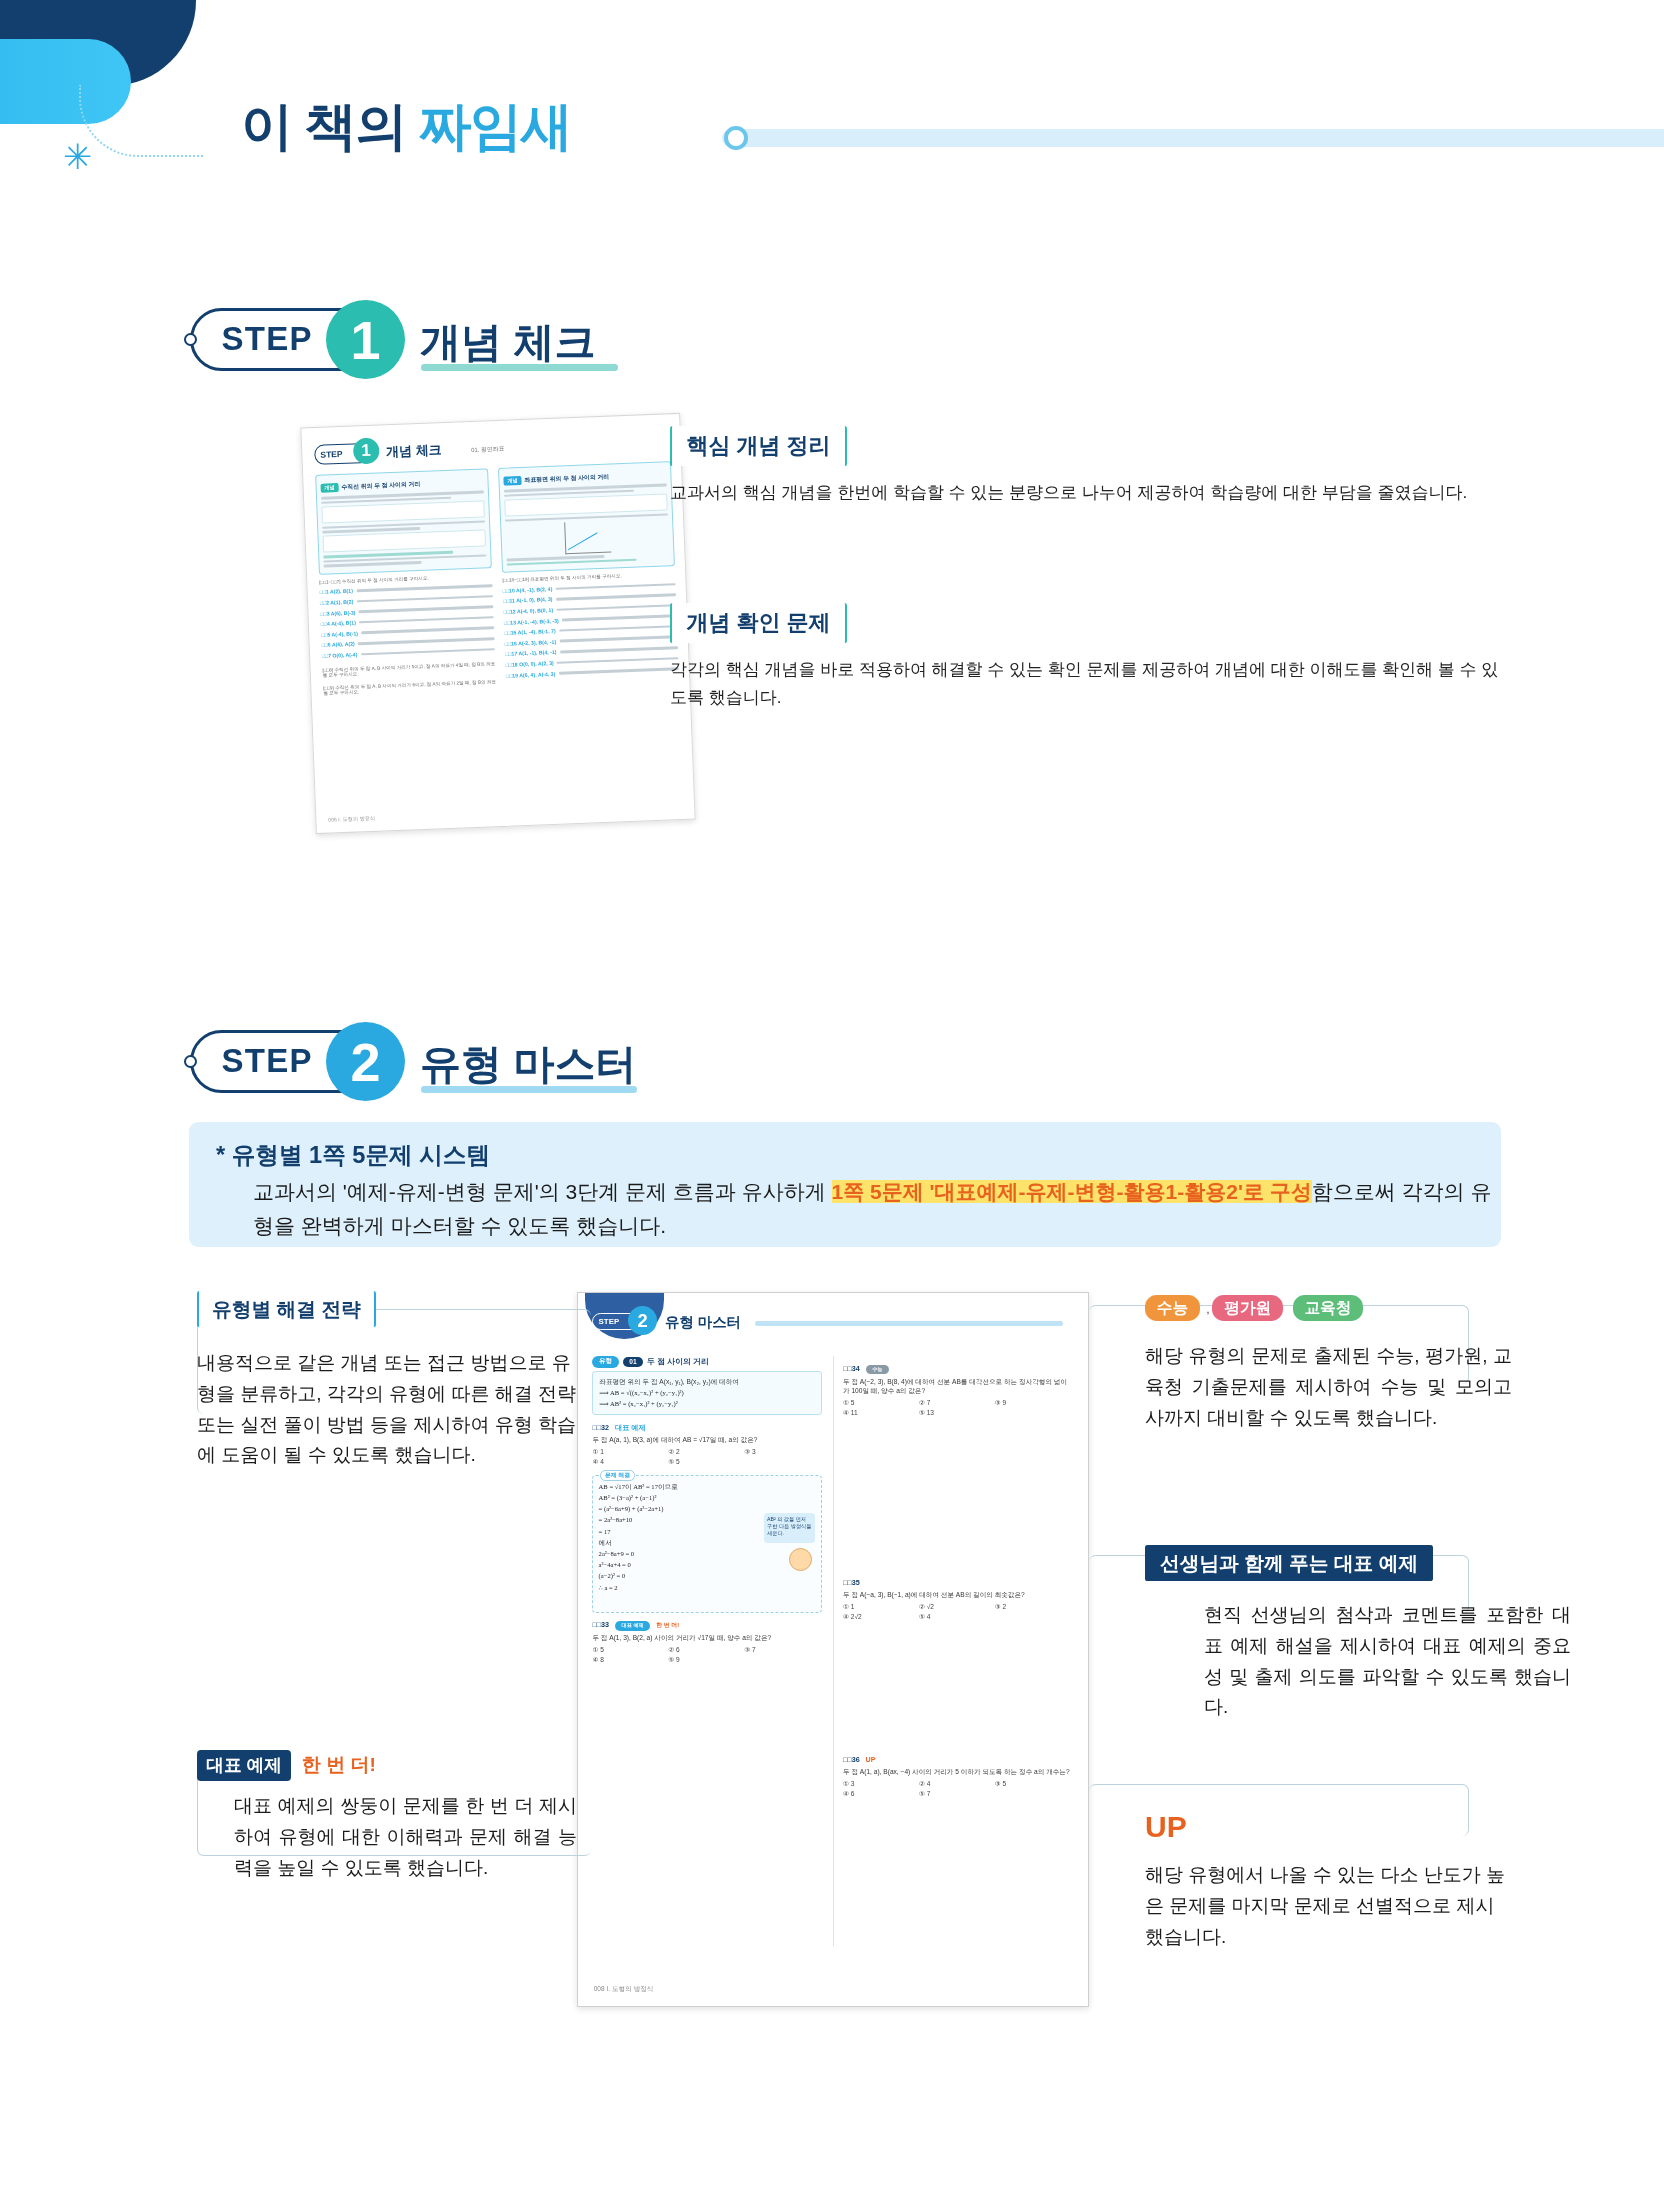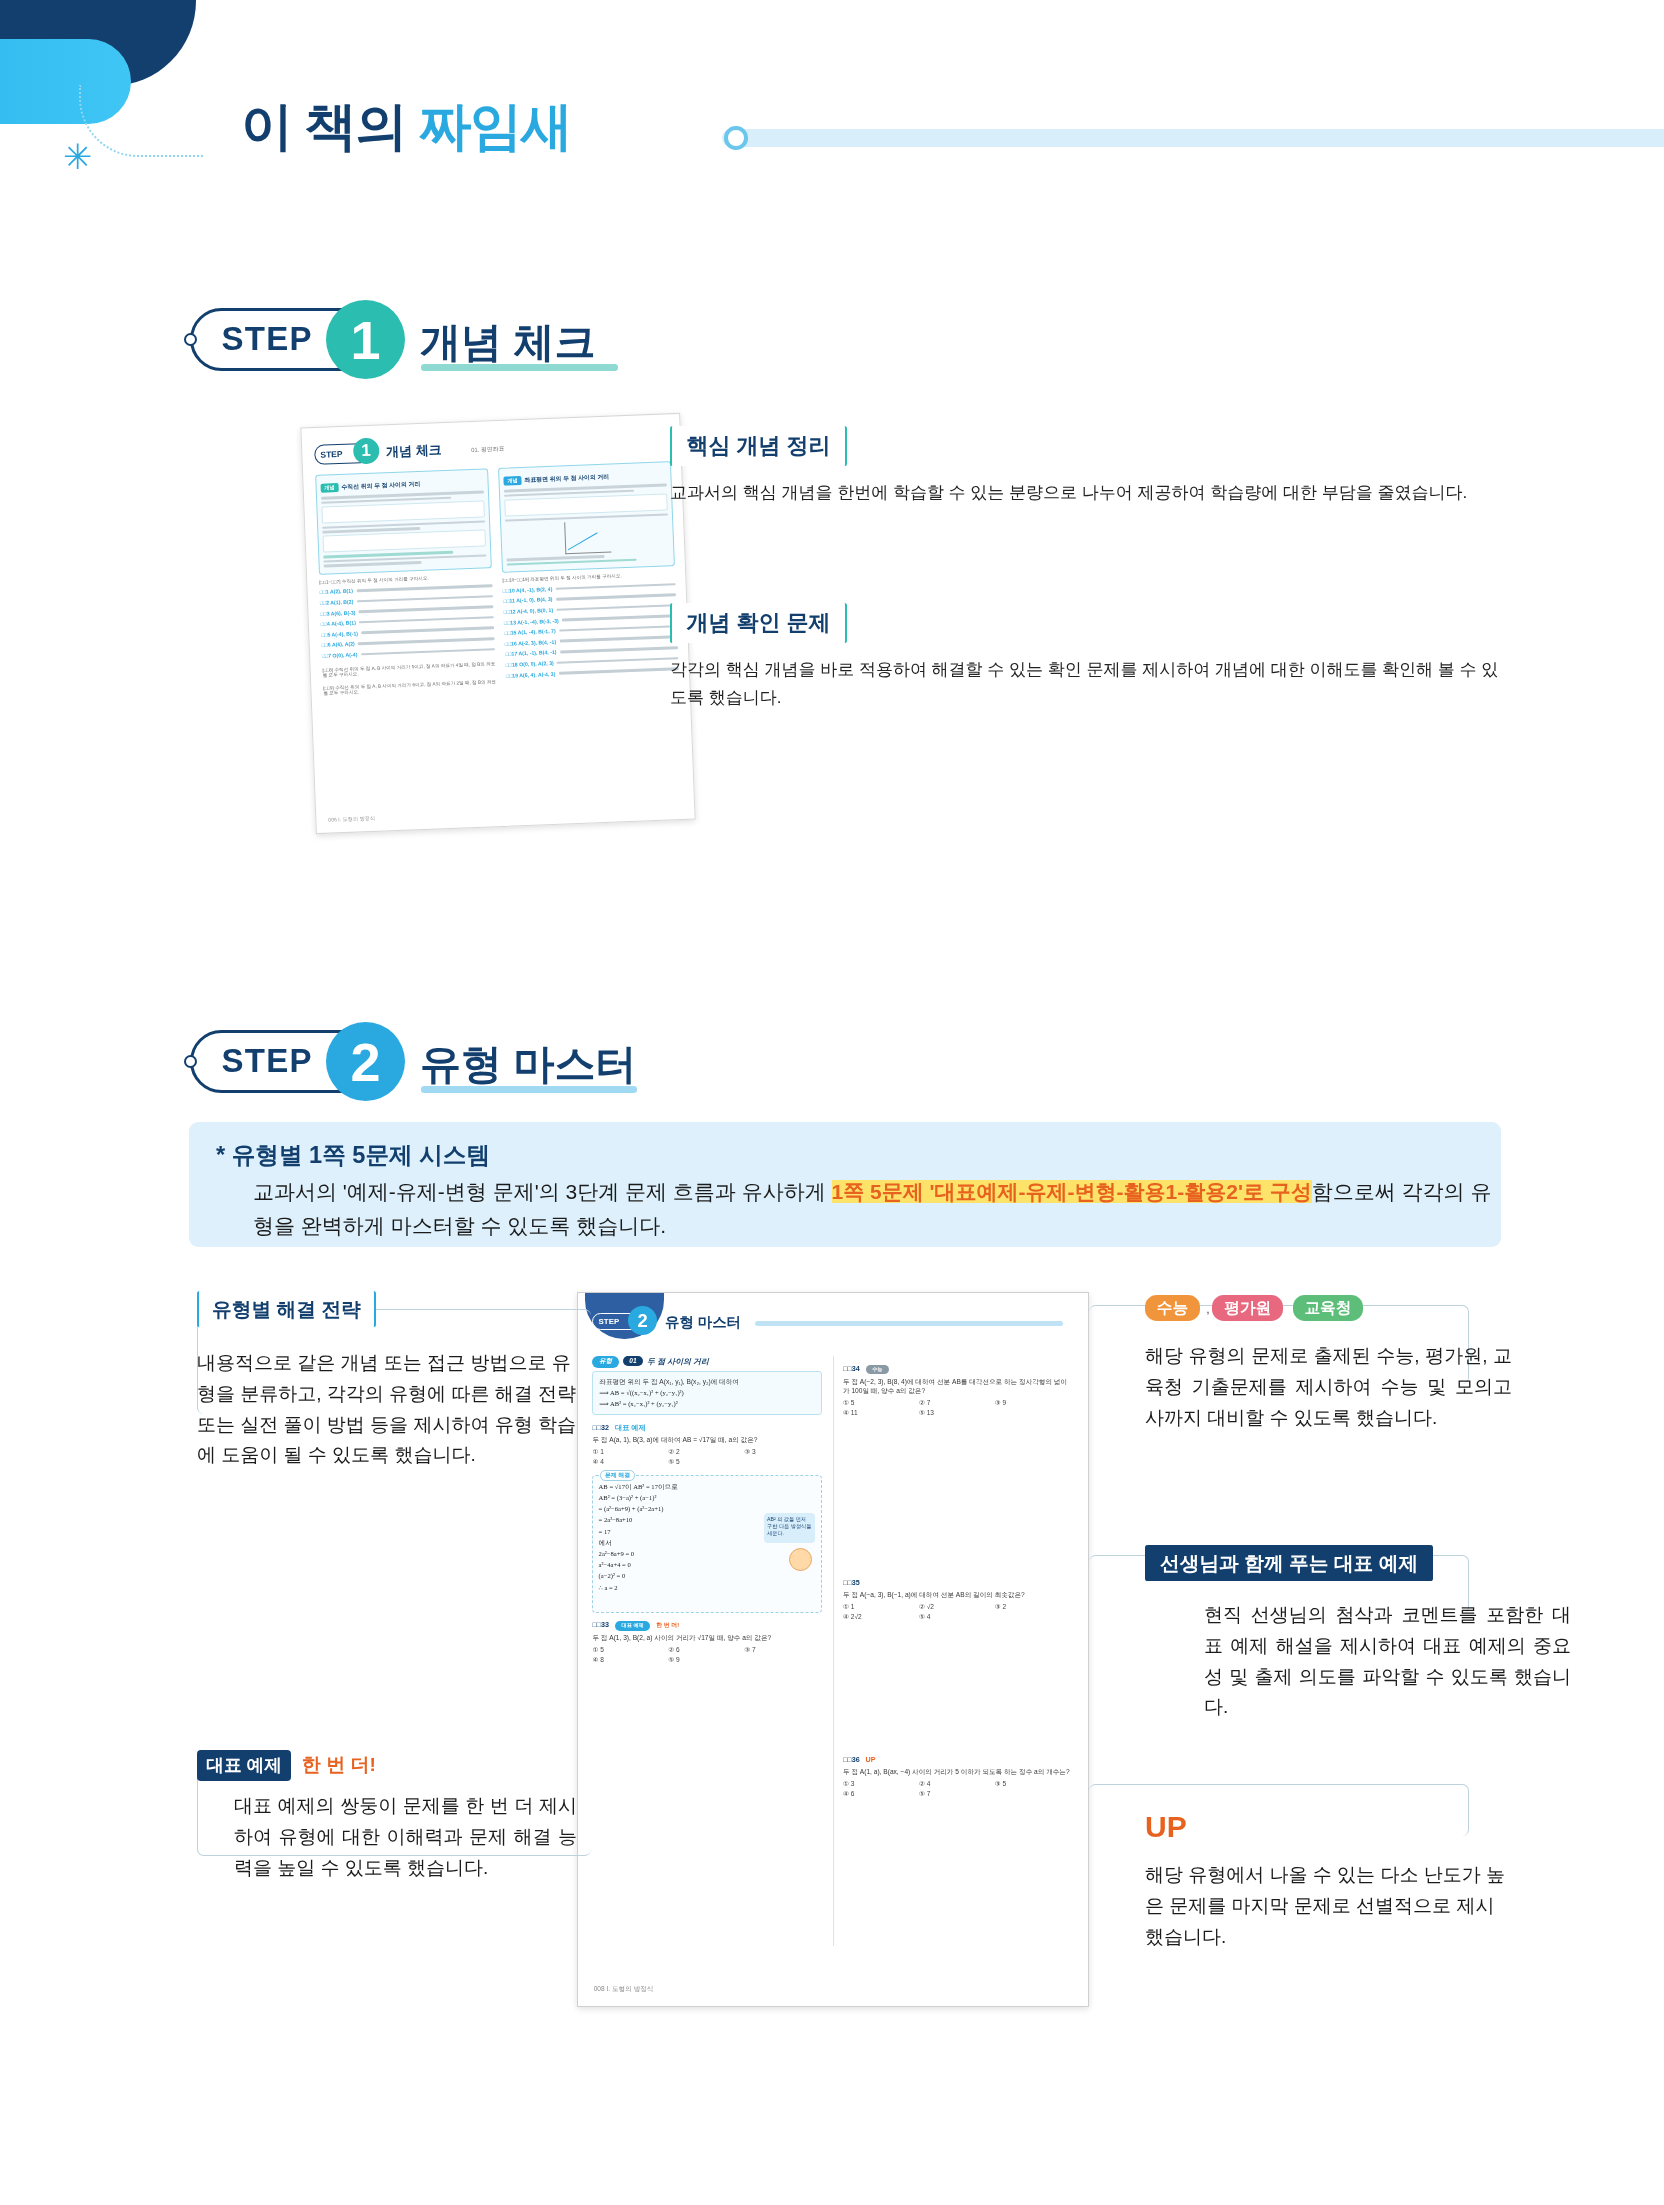--- a/index.html
+++ b/index.html
@@ -207,21 +207,21 @@
   .p2-titlebar{ position:absolute; left:177px; top:27.5px; height:5.2px; width:308px; background:#bfe3f5; border-radius:2.6px;}
   .p2-colL { position:absolute; left: 14.4px; top: 63px; width: 230px; }
   .p2-colR { position:absolute; left: 265px; top: 63px; width: 230px; }
   .p2-divider { position:absolute; left: 255px; top: 63px; width:0.7px; height: 590px; background:#e2e2e2; }
   .p2-tag {
     display:inline-block; background:#2aa9e0; color:#fff; font-size:6.6px; font-weight:bold;
     border-radius: 6.6px; padding: 1.3px 6.6px; margin-right:3.9px;
   }
   .p2-tag.gray { background:#8a9aa5; }
   .p2-tag.dark { background:#123f6d; }
-  .p2-typehdr { display:flex; align-items:flex-start; margin-bottom:3.9px;font-style:italic; }
+  .p2-typehdr { display:flex; align-items:center; margin-bottom:3.9px; }
   .p2-typename { font-size:7.9px; font-weight:bold; color:#123f6d; }
   .p2-formbox {
     border:0.7px solid #b9dff1; border-radius:3.3px; background:#f3fbff;
     padding:4.6px 5.9px; margin-bottom:6.6px;
   }
   .p2-qhdr { font-size:7.2px; font-weight:bold; color:#123f6d; margin:7.9px 0 2.6px 0; }
   .p2-qbody { font-size:6.6px; color:#333; line-height:1.45; }
   .p2-choices { display:flex; flex-wrap:wrap; margin-top:3.3px; font-size:6.6px; color:#444; }
   .p2-choices span { width:33%; margin-bottom:2px; }
   .p2-solbox {
@@ -398,21 +398,21 @@
       </div>
   </div>
 
   <div class="p1-footer">006  I. 도형의 방정식</div>
 </div>
 
 <div class="callout-title" style="left:670px; top:426px;">핵심 개념 정리</div>
 <div class="callout-body" style="left:670px; top:479px; width:833px;">교과서의 핵심 개념을 한번에 학습할 수 있는 분량으로 나누어 제공하여 학습량에 대한 부담을 줄였습니다.</div>
 
 <div class="callout-title" style="left:670px; top:603px;">개념 확인 문제</div>
-<div class="callout-body" style="left:670px; top:656px; width:833px;">각각의 핵심 개념을 바로 적용하여 해결할 수 있는 확인 문제를 제시하여 개념에 대한 이해도를 확인해 볼 수 있도록 했습니다.</div>
+<div class="callout-body" style="left:670px; top:656px; width:833px;">각각의 핵심 개념을 바로 적용하여 해결할 수 있는 확인 문제를 제공하여 개념에 대한 이해도를 확인해 볼 수 있도록 했습니다.</div>
 
 <div class="step-badge" id="step2-badge">
   <div class="cap"></div>
   <div class="cap-dot"></div>
   <div class="steptext">STEP</div>
   <div class="numcircle">2</div>
   <div class="label">유형 마스터</div>
   <div class="underline"></div>
 </div>
 

